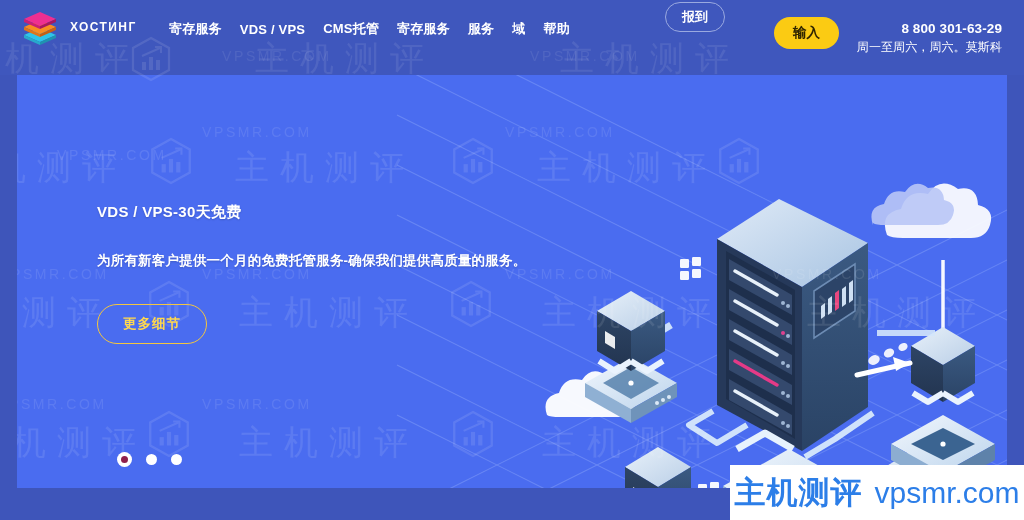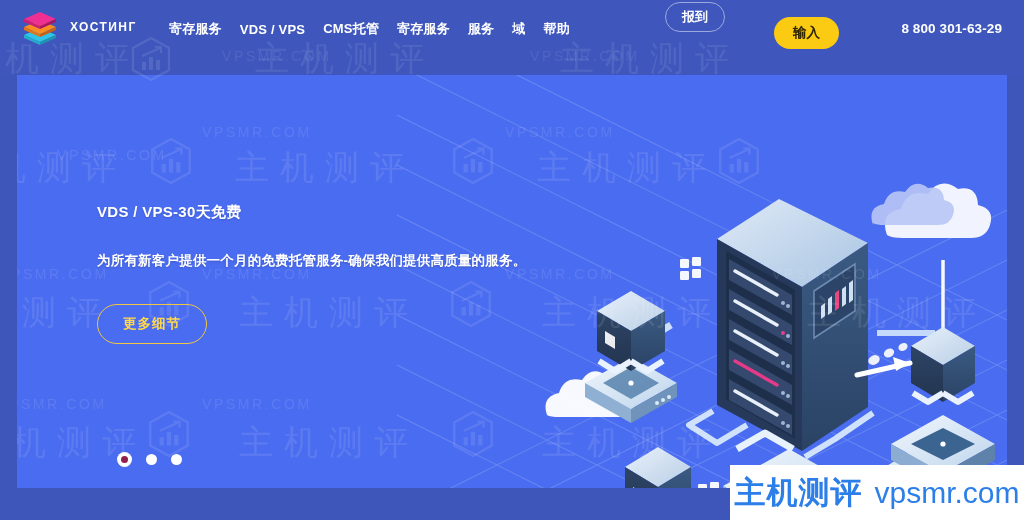--- a/index.html
+++ b/index.html
@@ -217,20 +217,21 @@
     <div class="nav-item">服务</div>
     <div class="nav-item">域</div>
     <div class="nav-item">帮助</div>
   </nav>
 
   <div class="btn-signup">报到</div>
   <div class="btn-login">输入</div>
 
   <div class="contact">
     <div class="contact-phone">8 800 301-63-29</div>
+    <div class="contact-hours">周一至周六，周六。莫斯科</div>
   </div>
 </div>
 
 <div class="hero">
 
   <svg class="hero-svg" width="990" height="413" viewBox="0 0 990 413">
     <defs>
       <linearGradient id="gTop" x1="0" y1="0" x2="1" y2="1">
         <stop offset="0%" stop-color="#dfeaf7"></stop>
           <stop offset="100%" stop-color="#a8c4e2"></stop>

